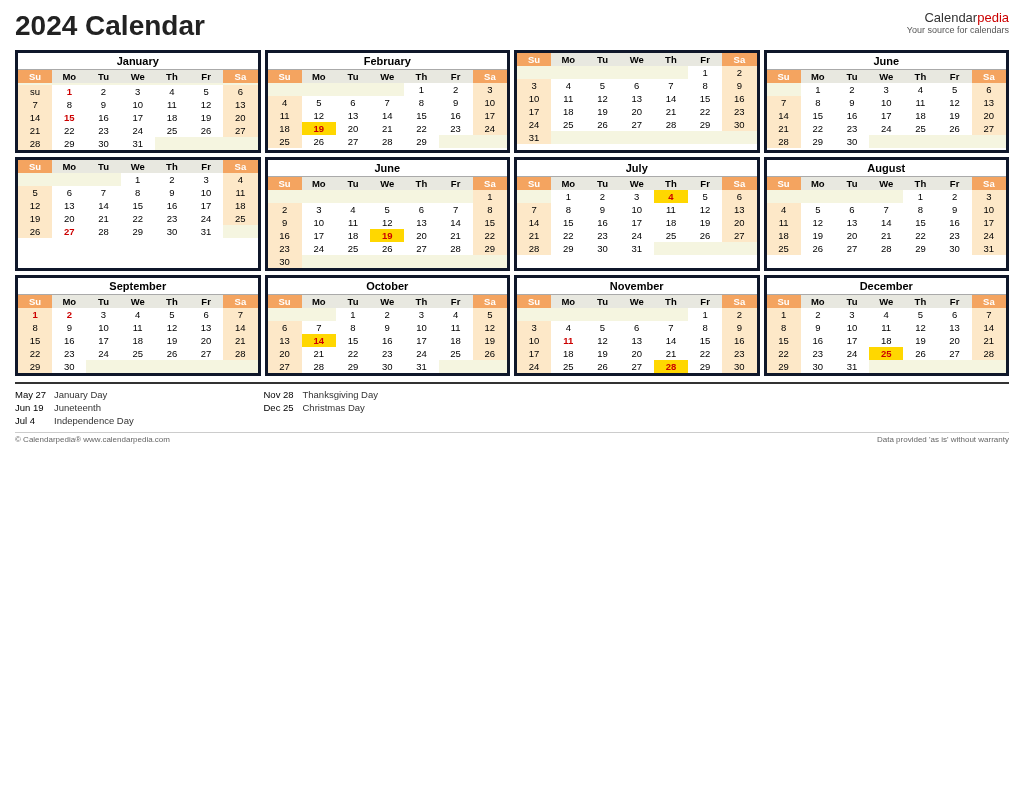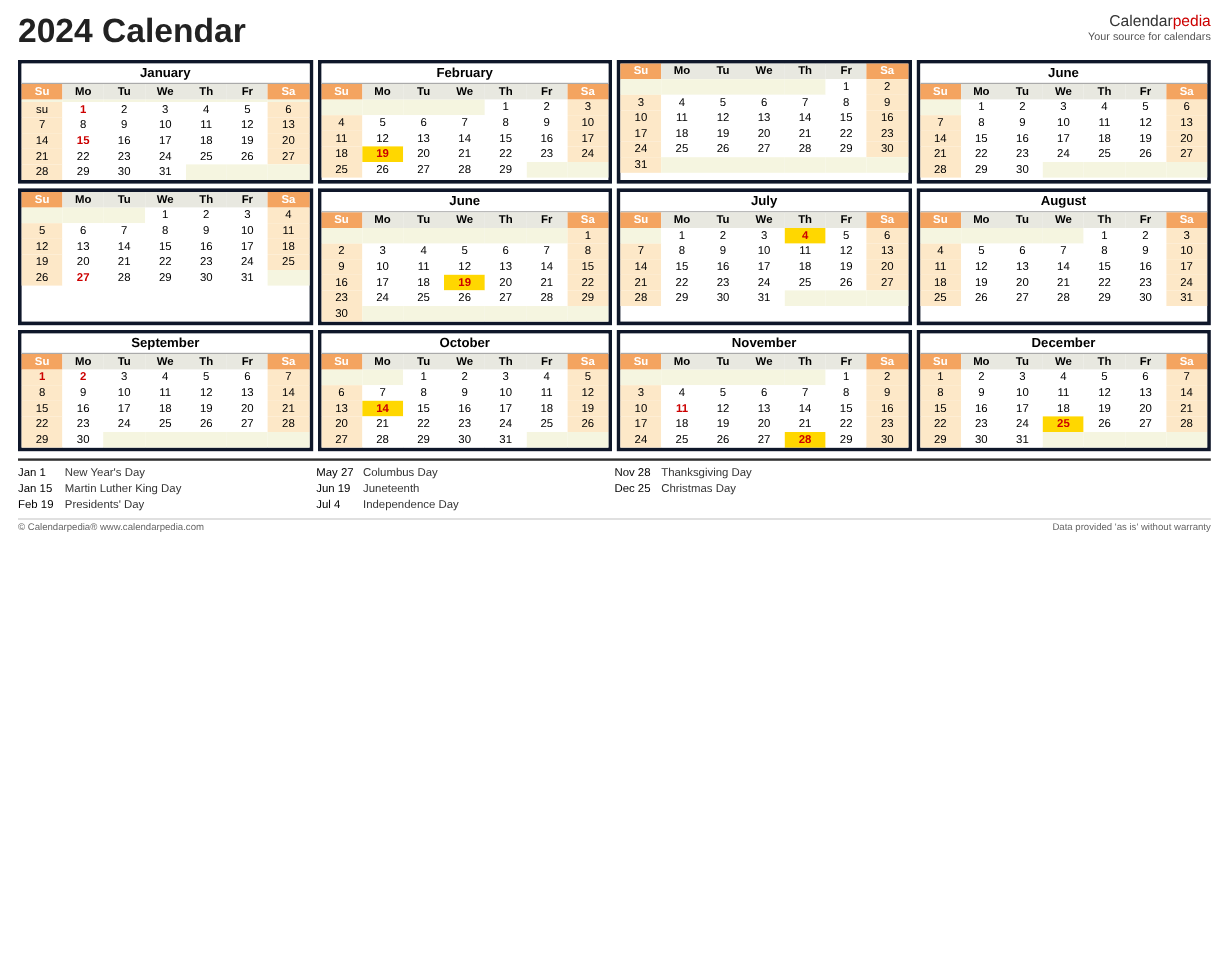--- a/index.html
+++ b/index.html
@@ -911,36 +911,22 @@
           </tr>
         </tbody>
       </table>
     </div>
   </div>
 
 <div class="holidays-section">
   <div class="holidays-grid" id="holidays-container">
       <div class="holiday-col">
         <div class="holiday-row">
-      <span class="holiday-date">Jan 1</span>
-      <span class="holiday-name">New Year's Day</span>
-    </div>
-        <div class="holiday-row">
-      <span class="holiday-date">Jan 15</span>
-      <span class="holiday-name">Martin Luther King Day</span>
-    </div>
-        <div class="holiday-row">
-      <span class="holiday-date">Feb 19</span>
-      <span class="holiday-name">Presidents' Day</span>
-    </div>
-      </div>
-      <div class="holiday-col">
-        <div class="holiday-row">
       <span class="holiday-date">May 27</span>
-      <span class="holiday-name">Columbus Day</span>
+      <span class="holiday-name">January Day</span>
     </div>
         <div class="holiday-row">
       <span class="holiday-date">Jun 19</span>
       <span class="holiday-name">Juneteenth</span>
     </div>
         <div class="holiday-row">
       <span class="holiday-date">Jul 4</span>
       <span class="holiday-name">Independence Day</span>
     </div>
       </div>

